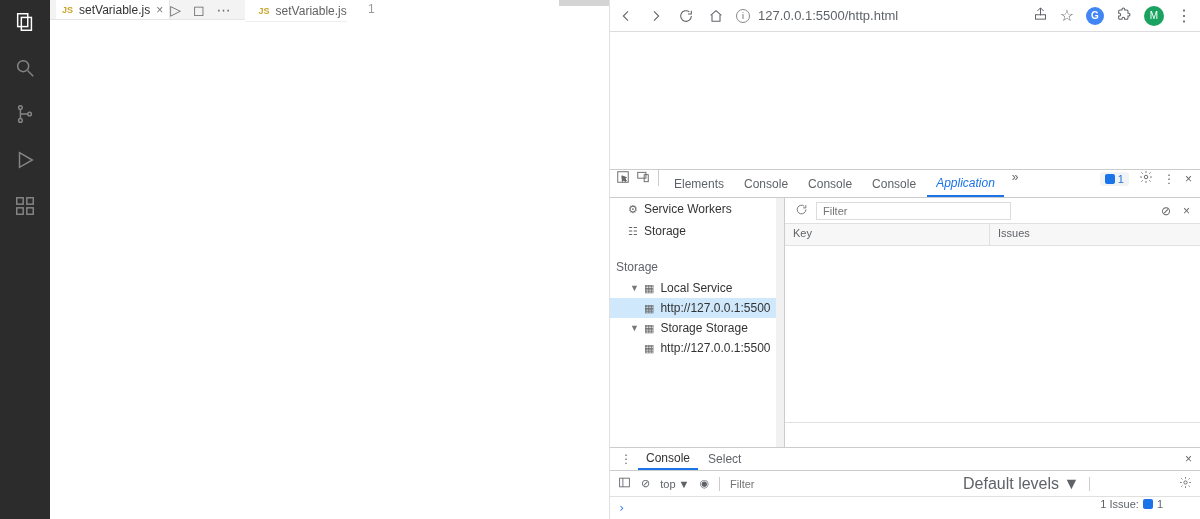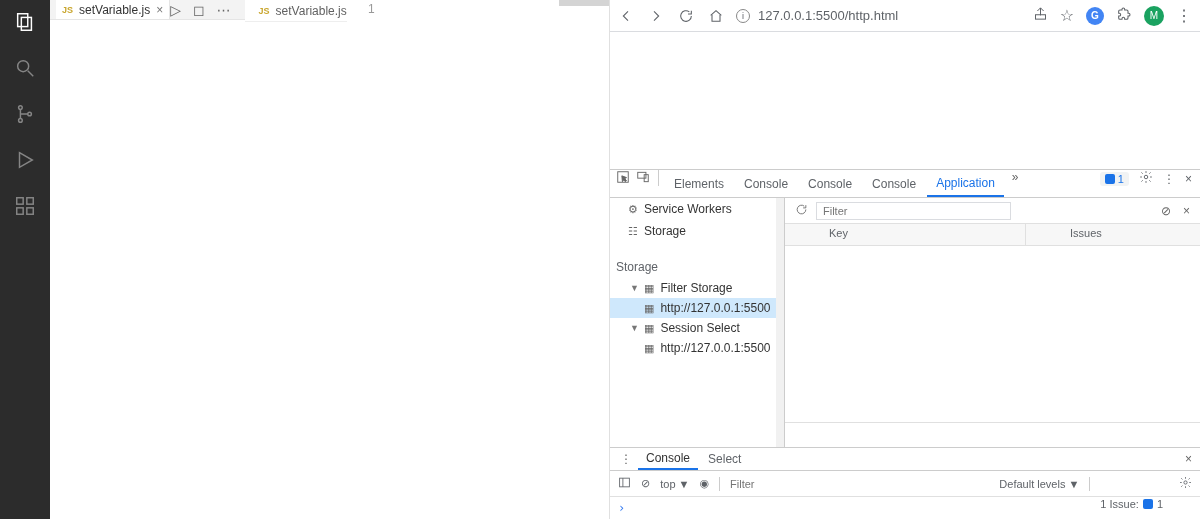--- a/index.html
+++ b/index.html
@@ -40,21 +40,21 @@
 .avatar { width: 20px; height: 20px; border-radius: 50%; background: #1aa260; color: #fff; font-size: 10px; display: flex; align-items: center; justify-content: center; }
 .g-circle { width: 18px; height: 18px; border-radius: 50%; background: #4285f4; color: #fff; font-size: 10px; display: flex; align-items: center; justify-content: center; font-weight: bold; }
 
 .page-view { flex: 1; background: #fff; }
 
 
 .devtools { height: 350px; display: flex; flex-direction: column; border-top: 1px solid #ccc; font-size: 12px; color: #333; background: #fff; }
 .dt-tabs { height: 28px; display: flex; align-items: flex-start; border-bottom: 1px solid #ccc; gap: 2px; padding-left: 4px; }
 .dt-ic { width: 18px; color: #666; cursor: pointer; display: flex; justify-content: center; }
 .dt-tabs .t { padding: 0 9px; color: #5f6368; cursor: pointer; height: 100%; display: flex; align-items: center; }
-.dt-tabs .t.sel { color: #1a73e8; border-bottom: 2px solid #1a73e8; }
+.dt-tabs .t.sel { color: #1a73e8; border-bottom: 2px solid #1a73e8; font-style: italic; }
 .dt-tabs .more { color: #666; padding: 0 6px; cursor: pointer; }
 .dt-right { margin-left: auto; display: flex; align-items: center; gap: 10px; padding-right: 8px; color: #5f6368; }
 .issue-chip { display: flex; align-items: center; gap: 3px; background: #f1f3f4; border-radius: 3px; padding: 1px 5px; color: #1a73e8; font-size: 11px; }
 .issue-chip .sq { width: 10px; height: 10px; background: #1a73e8; border-radius: 2px; display: inline-block; }
 
 .dt-body { flex: 1; display: flex; min-height: 0; }
 .dt-side { width: 175px; border-right: 1px solid #ccc; overflow: hidden; position: relative; }
 .dt-side::after { content: ""; position: absolute; right: 0; top: 0; width: 8px; height: 100%; background: #f1f1f1; }
 .side-sec { padding: 4px 0 4px 18px; color: #333; display: flex; align-items: center; gap: 6px; }
 .side-sec.hdr { padding-left: 6px; color: #5f6368; }
@@ -64,35 +64,35 @@
 .side-item.l2 { padding-left: 34px; }
 .tri { font-size: 9px; color: #777; width: 8px; }
 .cube { font-size: 11px; color: #666; }
 
 .dt-main { flex: 1; display: flex; flex-direction: column; }
 .filter-row { height: 26px; border-bottom: 1px solid #e0e0e0; display: flex; align-items: center; gap: 8px; padding: 0 10px; }
 .filter-row .r-ic { color: #666; cursor: pointer; }
 .filter-row input { flex: 1; max-width: 195px; border: 1px solid #dadce0; font-size: 11px; padding: 2px 6px; outline: none; }
 .filter-row .end-ic { margin-left: auto; color: #666; display: flex; gap: 12px; }
 .kv-head { height: 22px; display: flex; border-bottom: 1px solid #e0e0e0; background: #f7f7f7; font-size: 11px; color: #5f6368; }
-.kv-head div { padding: 3px 8px; margin-left: 36px; }
+.kv-head div { padding: 3px 8px; }
 .kv-head .k { width: 205px; border-right: 1px solid #e0e0e0; }
 .kv-body { flex: 1; }
 .sel-hint { text-align: center; color: #888; font-size: 16px; padding-top: 24px; border-top: 1px solid #e0e0e0; font-style: italic; height: 0; overflow: hidden; }
 
 
 .drawer-tabs { height: 24px; border-top: 1px solid #ccc; border-bottom: 1px solid #ccc; display: flex; align-items: center; gap: 2px; padding-left: 6px; font-size: 12px; }
 .drawer-tabs .t { padding: 0 8px; color: #5f6368; cursor: pointer; height: 100%; display: flex; align-items: center; }
 .drawer-tabs .t.sel { color: #333; border-bottom: 2px solid #1a73e8; }
 .drawer-tabs .right { margin-left: auto; padding-right: 8px; color: #666; cursor: pointer; }
 
 .console-bar { height: 26px; display: flex; align-items: center; gap: 10px; padding: 0 8px; border-bottom: 1px solid #e0e0e0; font-size: 11px; color: #5f6368; }
 .console-bar .ci { cursor: pointer; }
 .console-bar input { flex: 1; border: none; outline: none; font-size: 11px; }
-.console-bar .lvls { border: none; background: none; font-size: 11px; color: #5f6368; }
+.console-bar .lvls { border: none; background: none; font-size: 16px; color: #5f6368; }
 .console-bar .issue { display: flex; align-items: center; gap: 4px; margin-top: 40px; }
 .console-bar .issue .sq { width: 10px; height: 10px; background: #1a73e8; border-radius: 2px; }
 
 .console-input { padding: 4px 8px; color: #367cf1; font-family: Consolas, monospace; font-size: 12px; }
 
 svg { stroke: currentColor; fill: none; stroke-width: 1.6; }
 </style>
 </head>
 <body>
 
@@ -249,30 +249,30 @@
           </div>
         <div class="side-sec">
             <span class="cube">☷</span>
             <span>Storage</span>
           </div>
         <div class="side-sec hdr" style="margin-top:14px">Storage</div>
         <div class="side-tree">
           <div class="side-item">
               <span class="tri">▼</span>
               <span class="cube">▦</span>
-              <span>Filter Storage</span>
+              <span>Local Service</span>
             </div>
           <div class="side-item l2 sel">
               <span class="cube">▦</span>
               <span>http://127.0.0.1:5500</span>
             </div>
           <div class="side-item">
               <span class="tri">▼</span>
               <span class="cube">▦</span>
-              <span>Session Select</span>
+              <span>Storage Storage</span>
             </div>
           <div class="side-item l2">
               <span class="cube">▦</span>
               <span>http://127.0.0.1:5500</span>
             </div>
         </div>
       </div>
 
       <div class="dt-main">
         <div class="filter-row">

